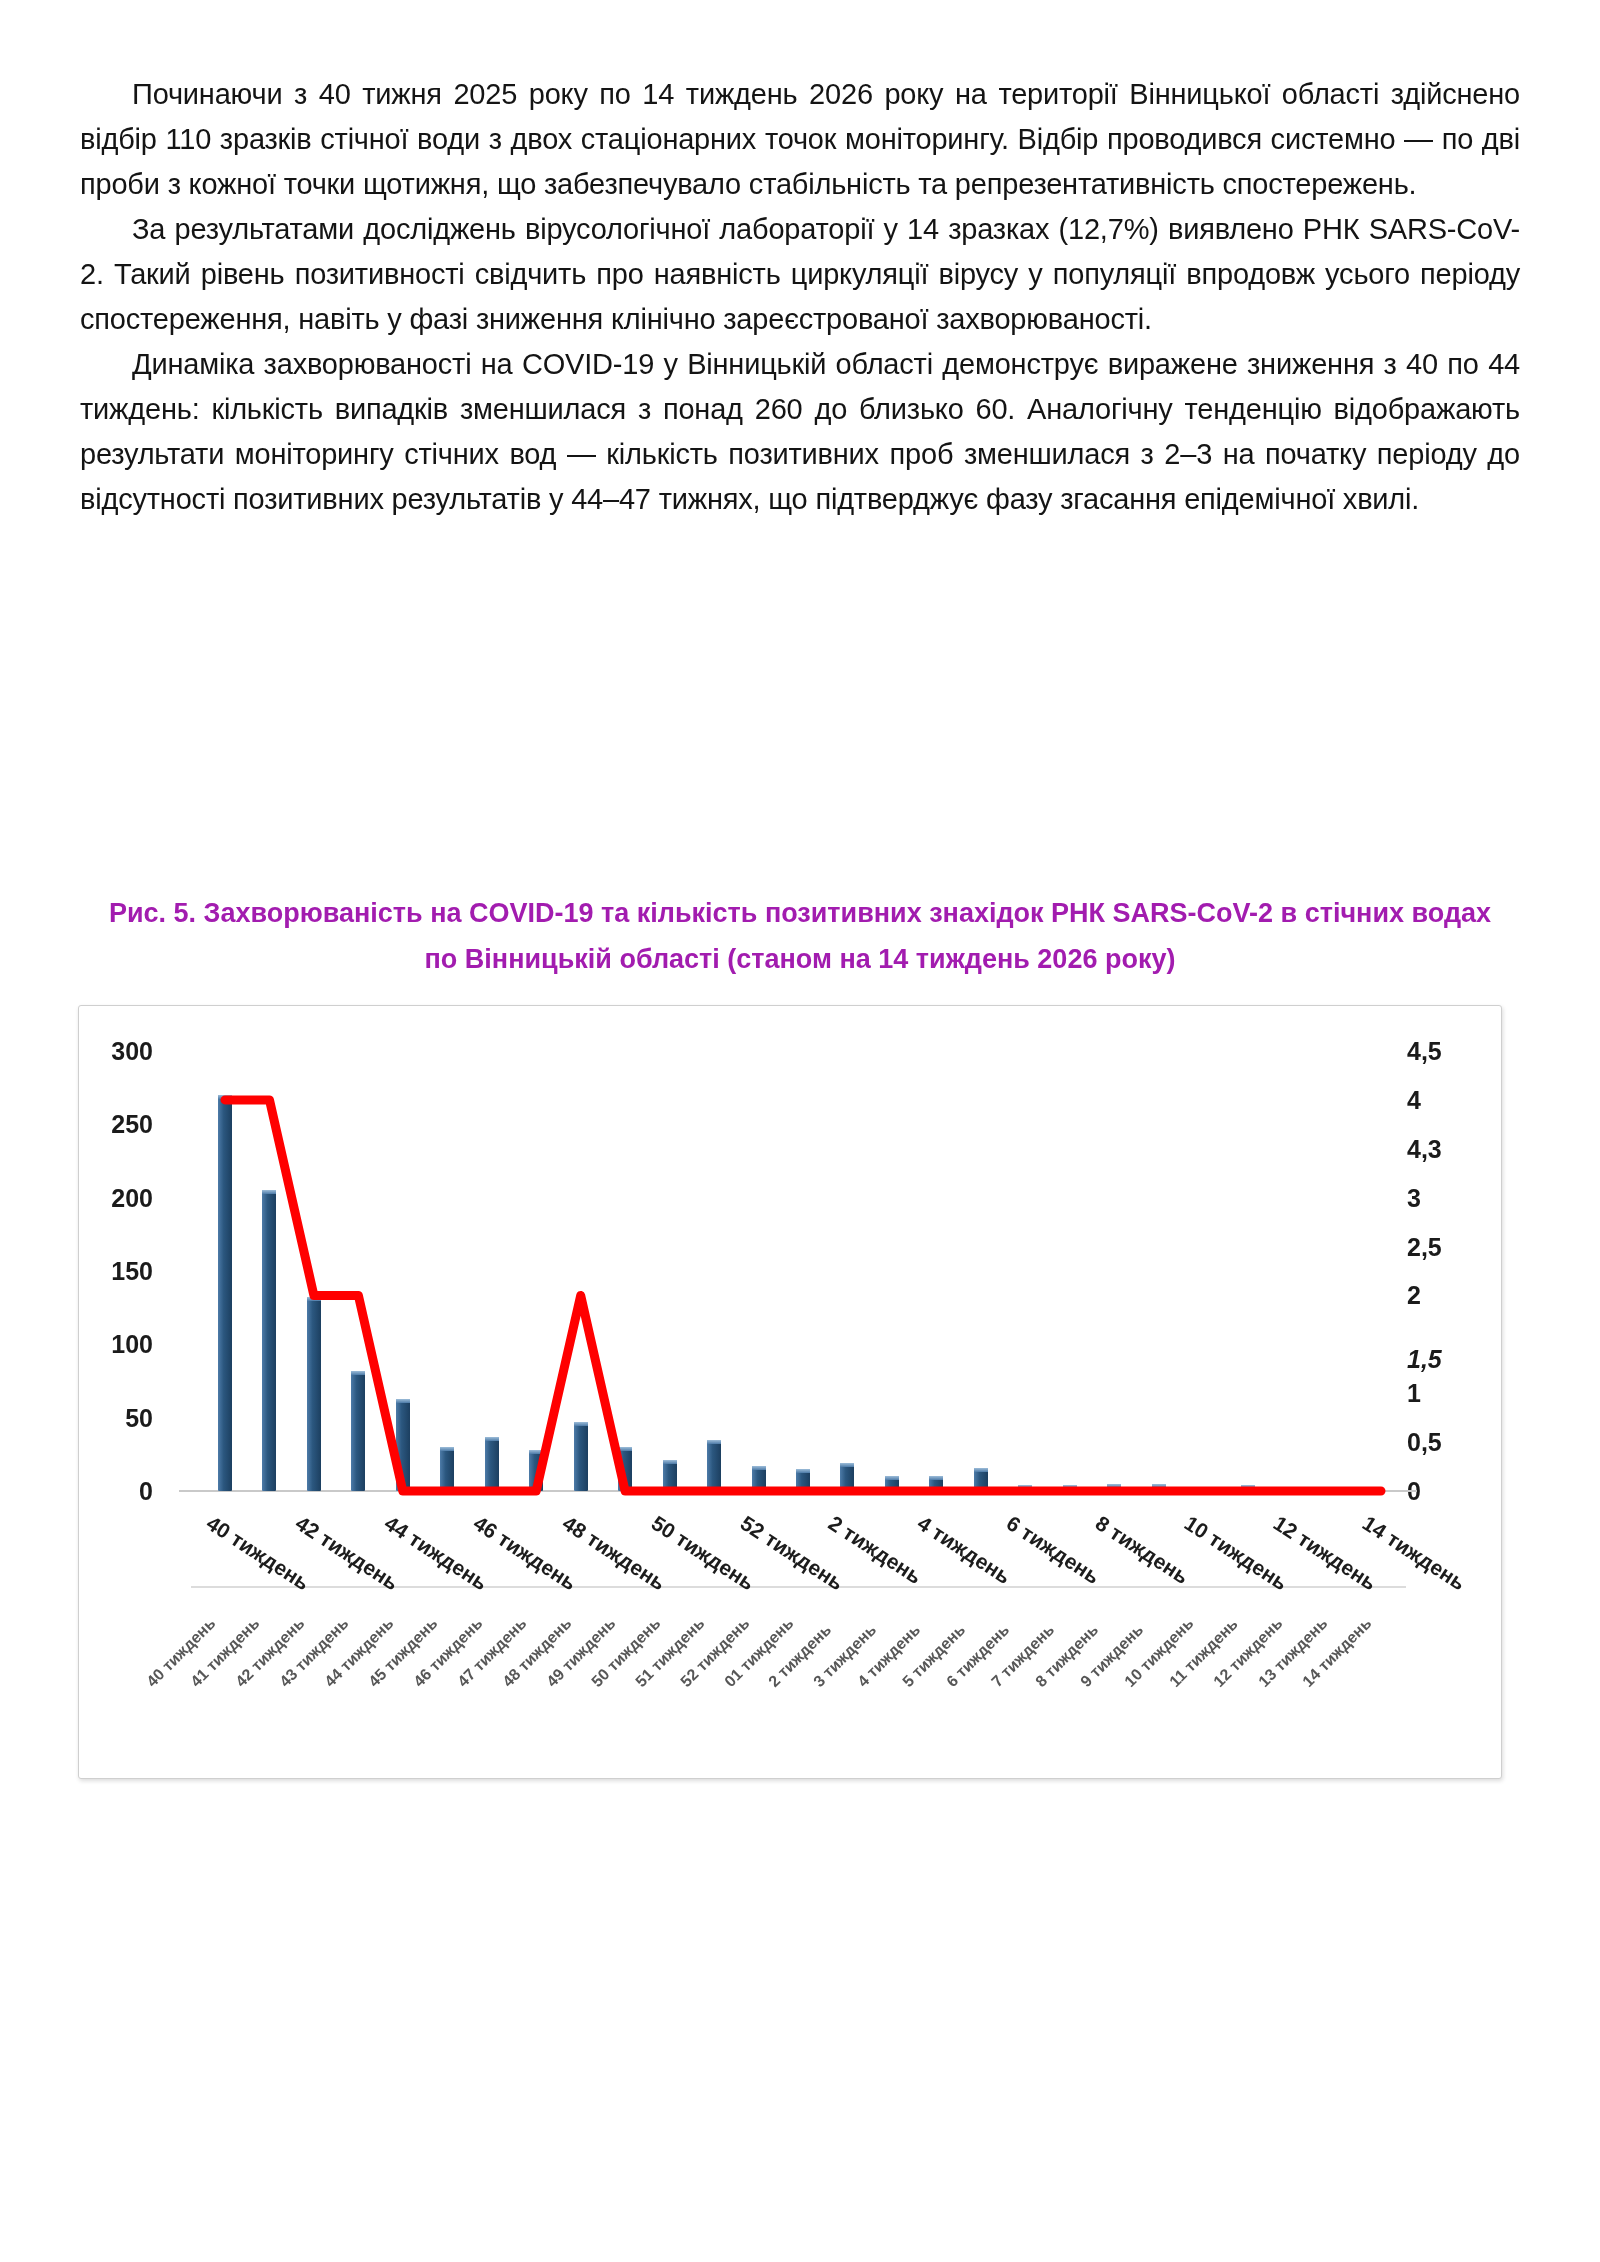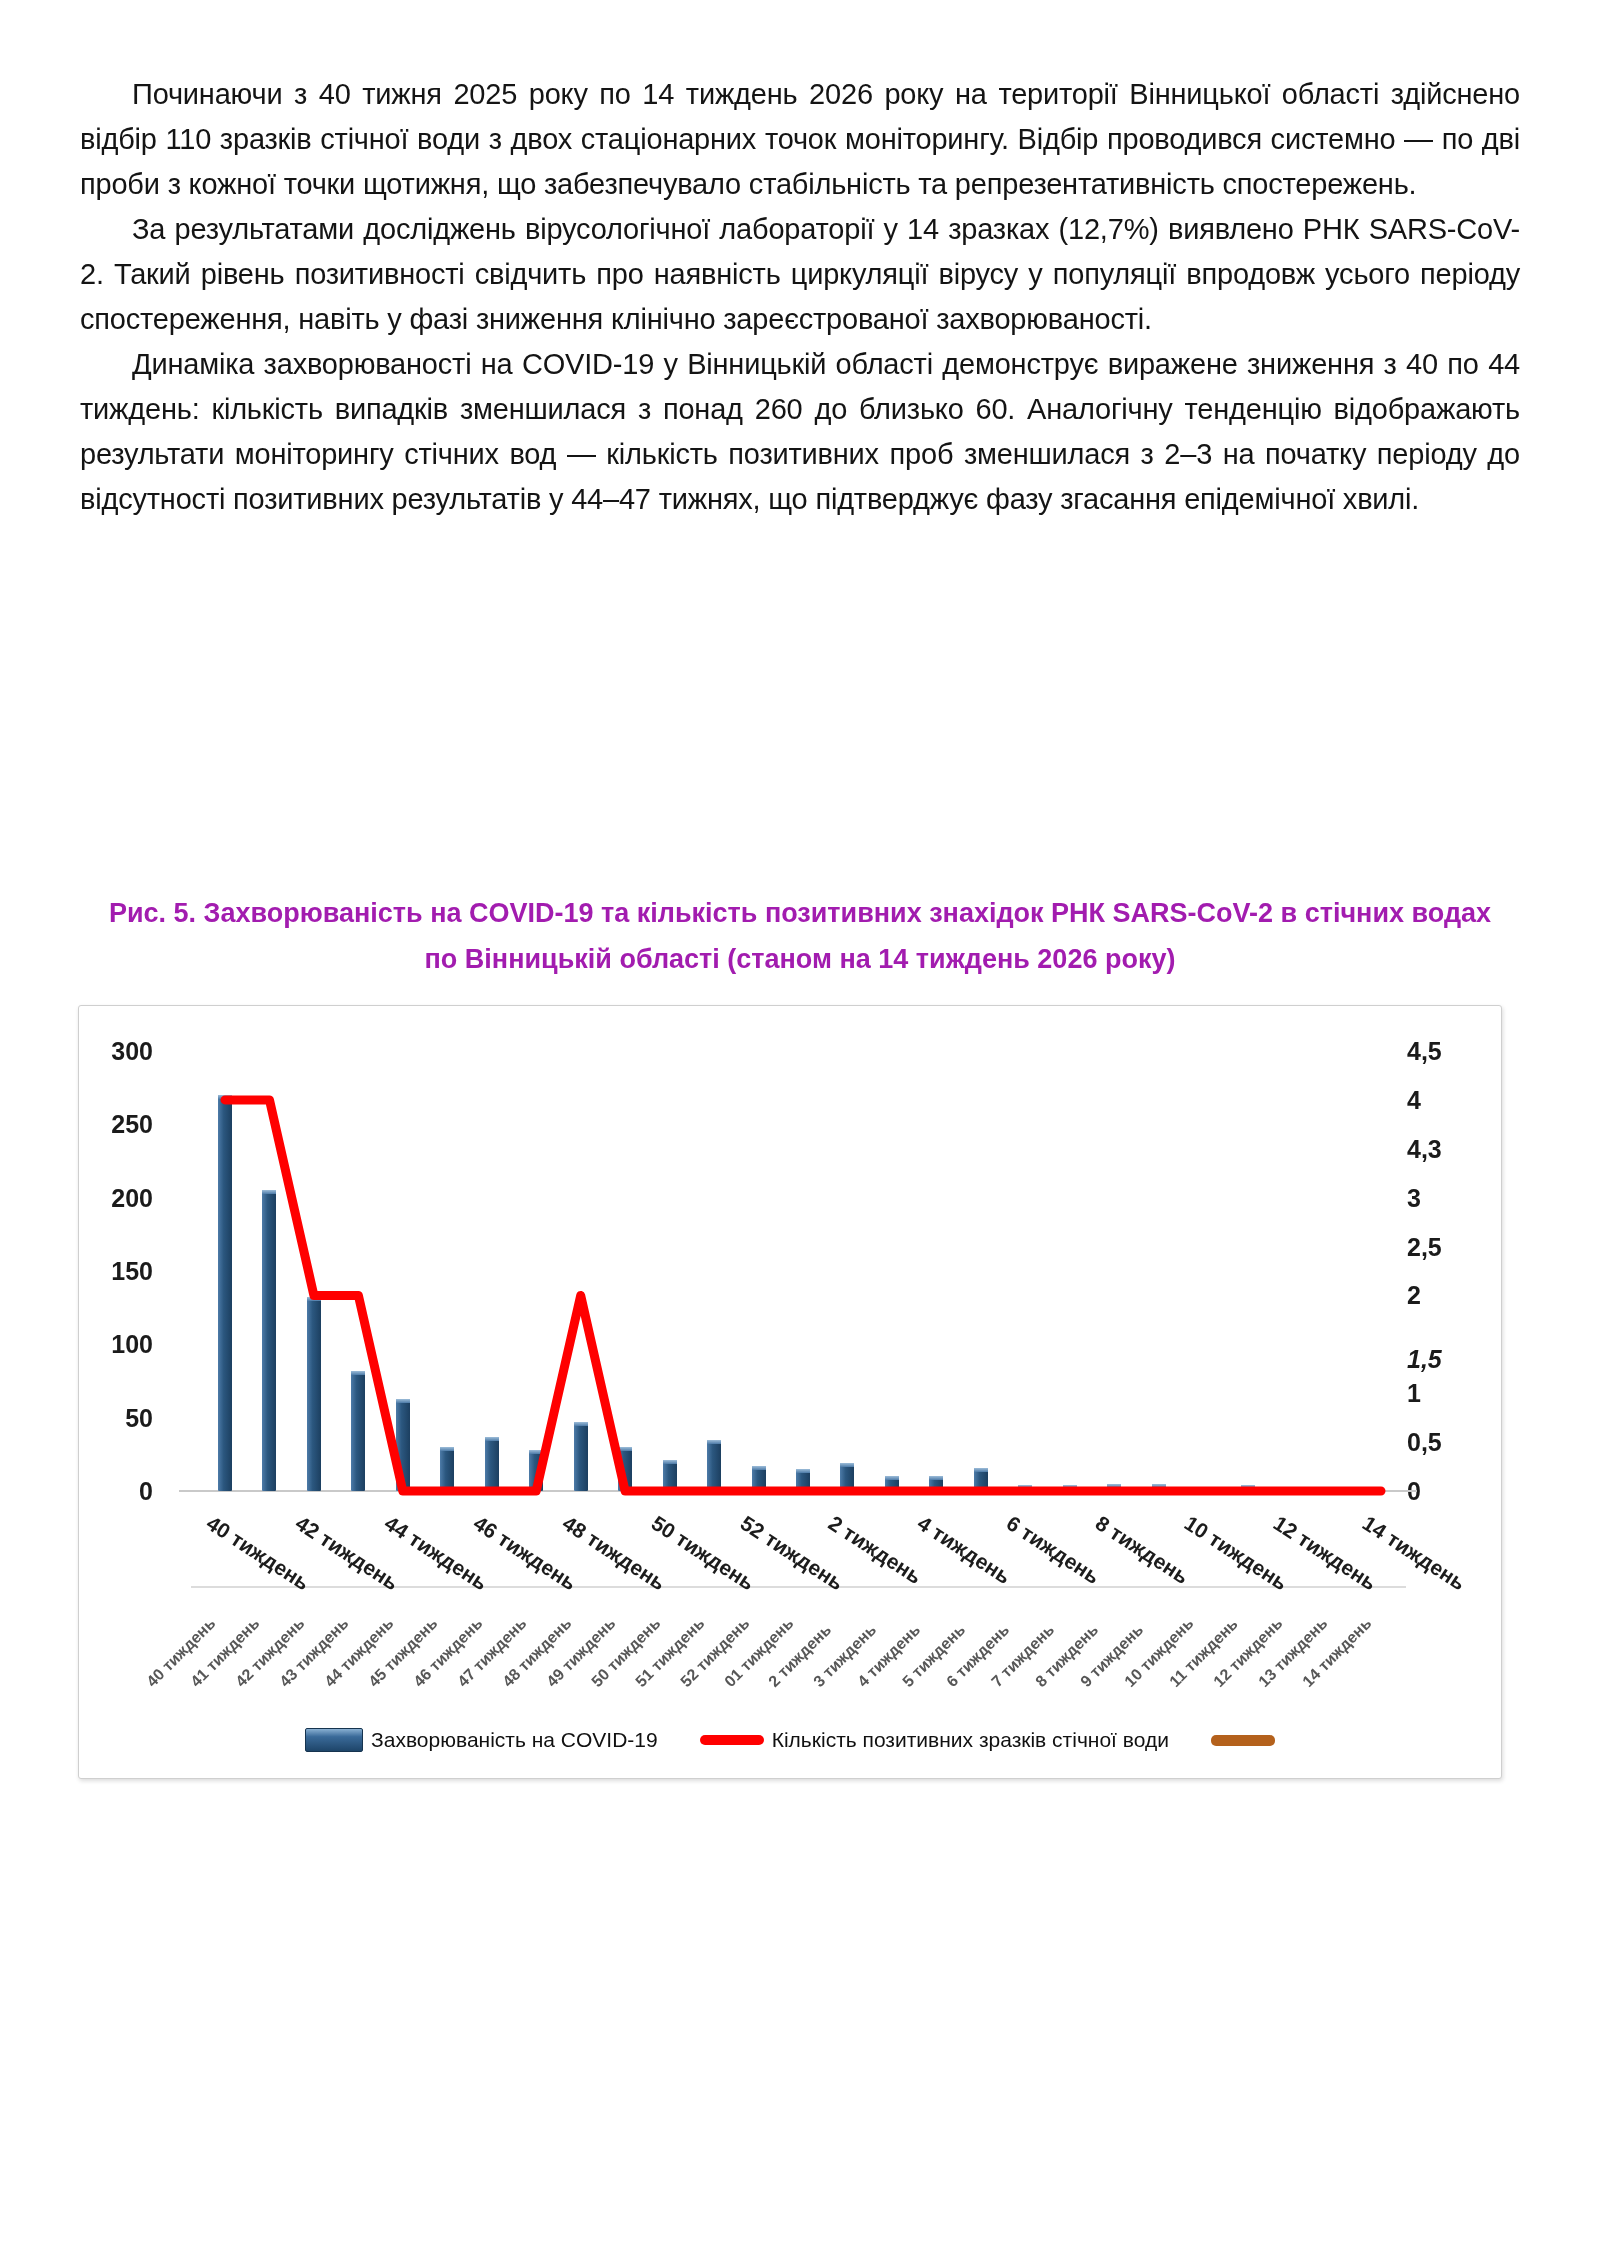--- a/index.html
+++ b/index.html
@@ -133,29 +133,16 @@
         <div class="x2" style="left: 819.82px; top: 672px;">5 тиждень</div>
         <div class="x2" style="left: 864.28px; top: 672px;">6 тиждень</div>
         <div class="x2" style="left: 908.74px; top: 672px;">7 тиждень</div>
         <div class="x2" style="left: 953.2px; top: 672px;">8 тиждень</div>
         <div class="x2" style="left: 997.66px; top: 672px;">9 тиждень</div>
         <div class="x2" style="left: 1042.12px; top: 672px;">10 тиждень</div>
         <div class="x2" style="left: 1086.58px; top: 672px;">11 тиждень</div>
         <div class="x2" style="left: 1131.04px; top: 672px;">12 тиждень</div>
         <div class="x2" style="left: 1175.5px; top: 672px;">13 тиждень</div>
         <div class="x2" style="left: 1219.96px; top: 672px;">14 тиждень</div>
-        <div class="legend">
-          <div class="lg-item">
-            <div class="sw-bar"></div>
-            <div class="lg-label">Захворюваність на COVID-19</div>
-          </div>
-          <div class="lg-item">
-            <div class="sw-line" style="background: rgb(255, 0, 0);"></div>
-            <div class="lg-label">Кількість позитивних зразків стічної води</div>
-          </div>
-          <div class="lg-item">
-            <div class="sw-line" style="background: rgb(180, 97, 28); height: 11px;"></div>
-          </div>
-        </div>
       </div>
   </div>
 
 </div>
 
 </body></html>

